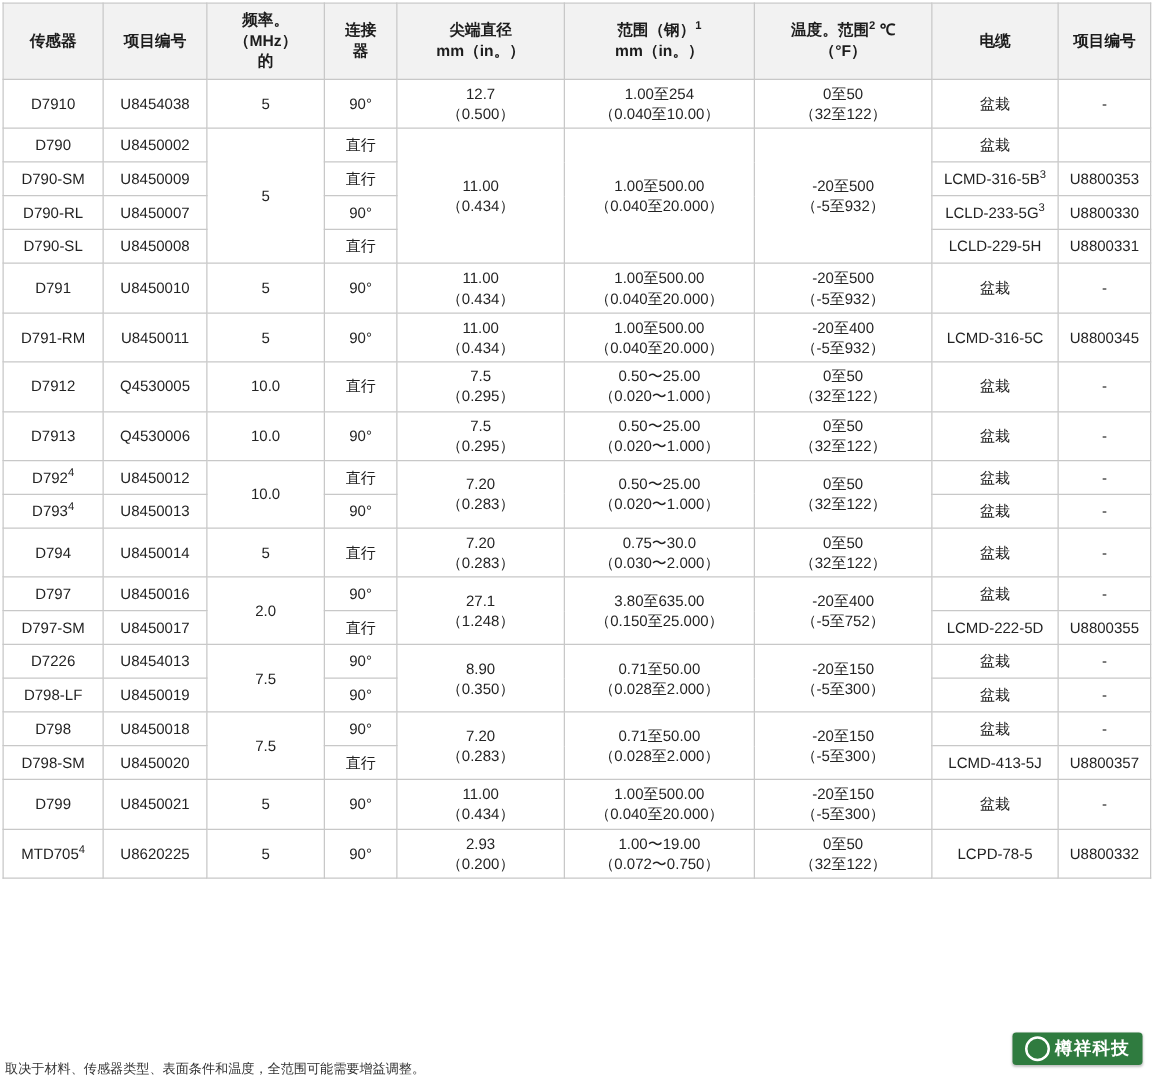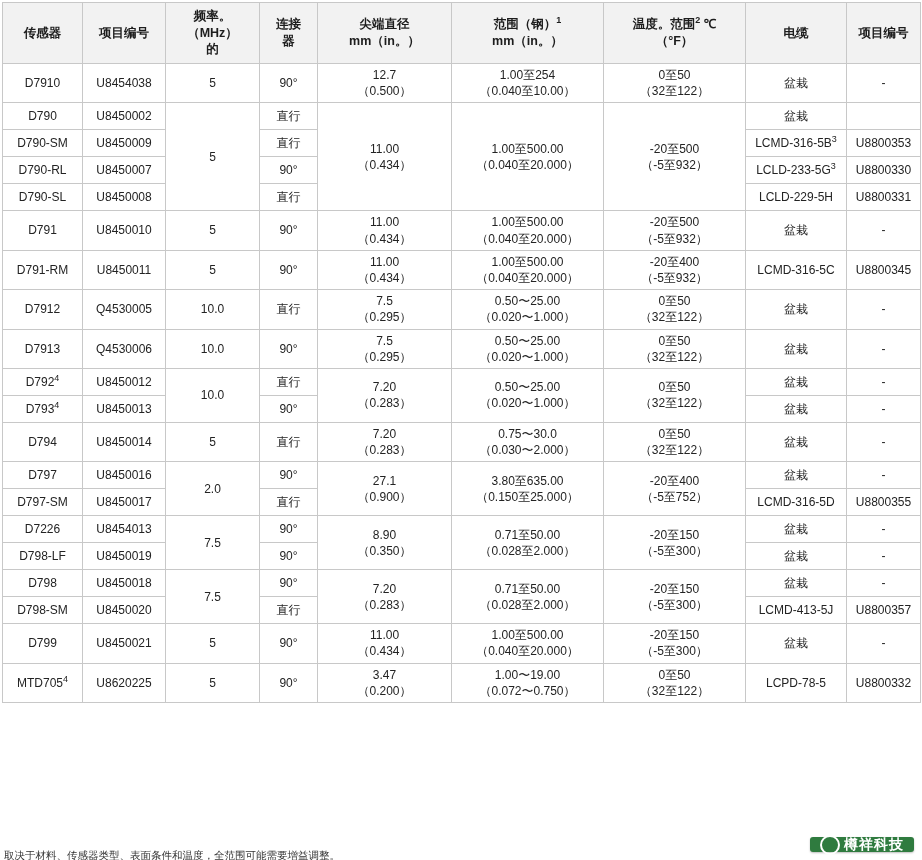--- a/index.html
+++ b/index.html
@@ -64,21 +64,21 @@
     line-height: 1.25;
     white-space: nowrap;
     overflow: hidden;
   }
   
   .logo-badge {
     position: absolute;
     right: 8px;
     bottom: 10px;
     width: 104px;
-    height: 15px;
+    height: 26px;
     background: #2f7b3f;
     border-radius: 3px;
     display: flex;
     align-items: center;
     justify-content: center;
     gap: 4px;
     box-shadow: 0 1px 2px rgba(0,0,0,0.25);
   }
   .logo-badge .logo-text {
     color: #ffffff;
@@ -346,38 +346,38 @@
           <td>盆栽</td>
           <td>-</td>
         </tr>
         <tr>
           <td>D797</td>
           <td>U8450016</td>
           <td rowspan="2">2.0</td>
           <td>90°</td>
           <td rowspan="2">
             <span class="cell-line">27.1</span>
-            <span class="cell-sub">（0.900）</span>
+            <span class="cell-sub">（1.248）</span>
           </td>
           <td rowspan="2">
             <span class="cell-line">3.80至635.00</span>
             <span class="cell-sub">（0.150至25.000）</span>
           </td>
           <td rowspan="2">
             <span class="cell-line">-20至400</span>
             <span class="cell-sub">（-5至752）</span>
           </td>
           <td>盆栽</td>
           <td>-</td>
         </tr>
         <tr>
           <td>D797-SM</td>
           <td>U8450017</td>
           <td>直行</td>
-          <td>LCMD-316-5D</td>
+          <td>LCMD-222-5D</td>
           <td>U8800355</td>
         </tr>
         <tr>
           <td>D7226</td>
           <td>U8454013</td>
           <td rowspan="2">7.5</td>
           <td>90°</td>
           <td rowspan="2">
             <span class="cell-line">8.90</span>
             <span class="cell-sub">（0.350）</span>
@@ -446,21 +446,21 @@
           </td>
           <td>盆栽</td>
           <td>-</td>
         </tr>
         <tr>
           <td><span>MTD705</span><sup>4</sup></td>
           <td>U8620225</td>
           <td>5</td>
           <td>90°</td>
           <td>
-            <span class="cell-line">3.47</span>
+            <span class="cell-line">2.93</span>
             <span class="cell-sub">（0.200）</span>
           </td>
           <td>
             <span class="cell-line">1.00〜19.00</span>
             <span class="cell-sub">（0.072〜0.750）</span>
           </td>
           <td>
             <span class="cell-line">0至50</span>
             <span class="cell-sub">（32至122）</span>
           </td>

